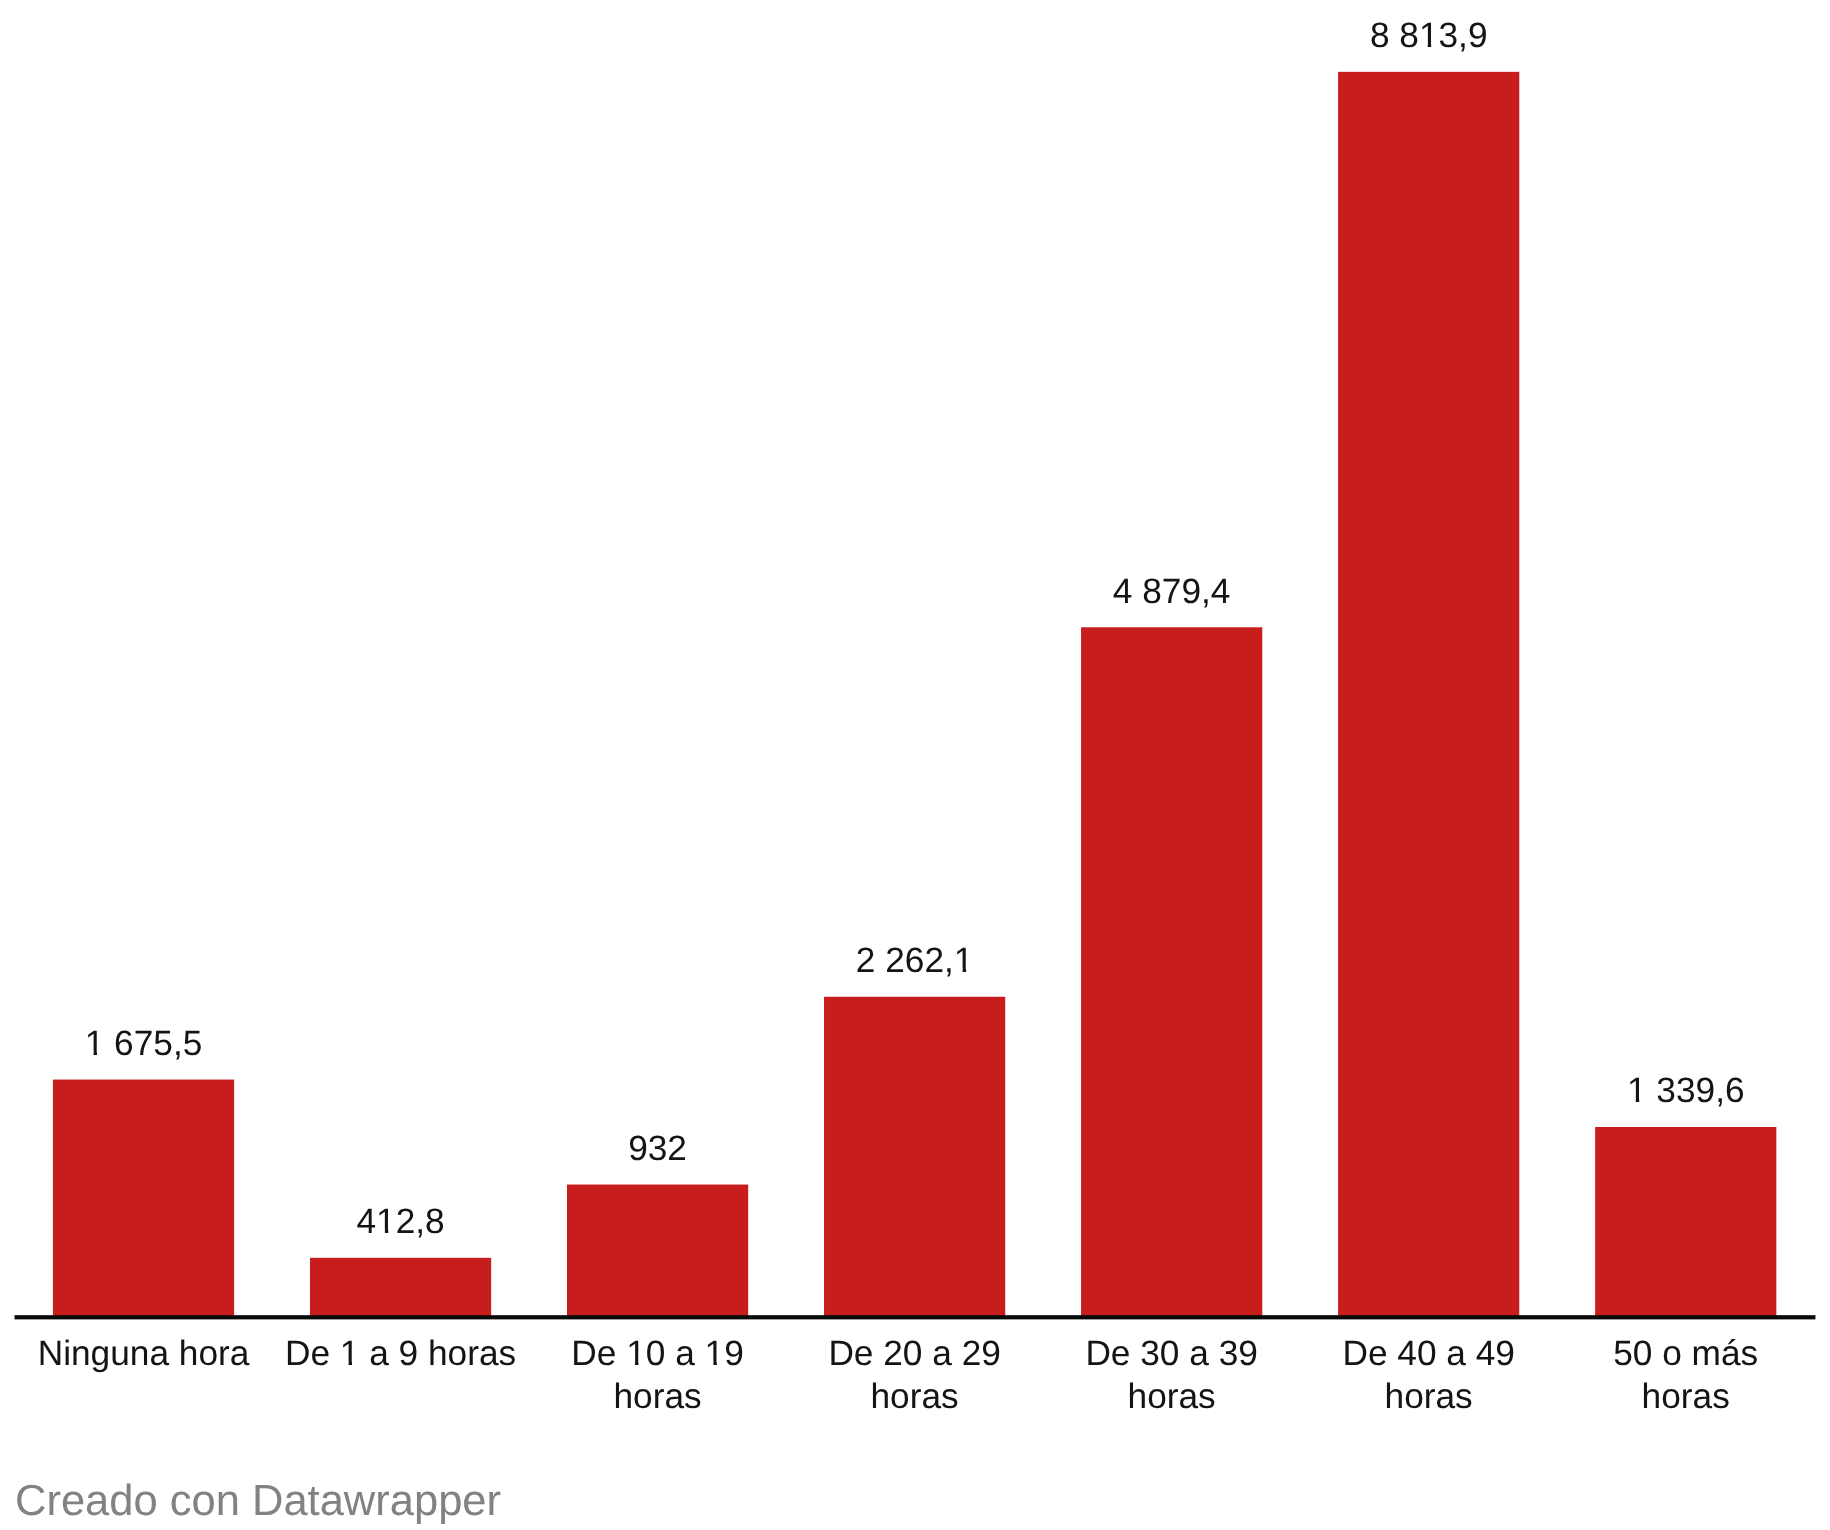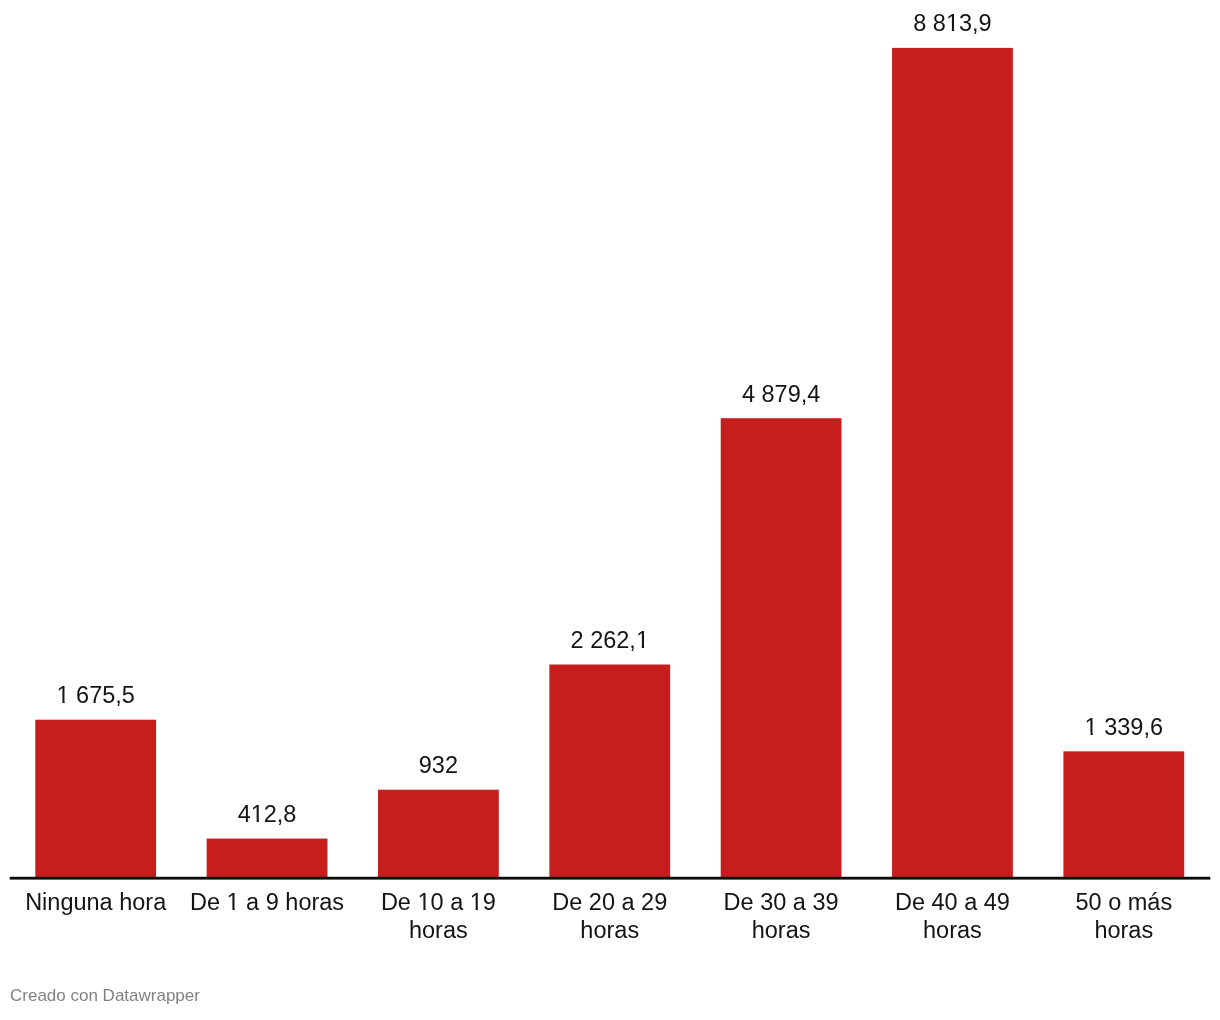--- a/index.html
+++ b/index.html
@@ -7,21 +7,21 @@
   body {
     width:1220px; height:1020px;
     font-family:"Liberation Sans", sans-serif;
     overflow:hidden;
   }
   #chart-root { position:relative; width:1220px; height:1020px; background:#ffffff; }
   svg { display:block; }
   .bar { shape-rendering:auto; }
   .value-label { font-size:23.5px; fill:#141414; text-anchor:middle; }
   .tick-label { font-size:23.5px; fill:#141414; text-anchor:middle; }
-  .credit { position:absolute; left:10px; top:986.5px; font-size:17px; color:#828282; line-height:1; }
+  .credit { position:absolute; left:10px; top:986.5px; font-size:29px; color:#828282; line-height:1; }
 </style>
 </head>
 <body style="background: rgb(255, 255, 255);">
 
 <div id="chart-root">
   <svg id="chart-svg" width="1220" height="1020" viewBox="0 0 1220 1020">
 
     <g id="bars-group">
       <rect class="bar" x="35.28" y="719.71" width="120.80" height="157.69" fill="#c71e1d"></rect>
       <rect class="bar" x="206.64" y="838.55" width="120.80" height="38.85" fill="#c71e1d"></rect>

